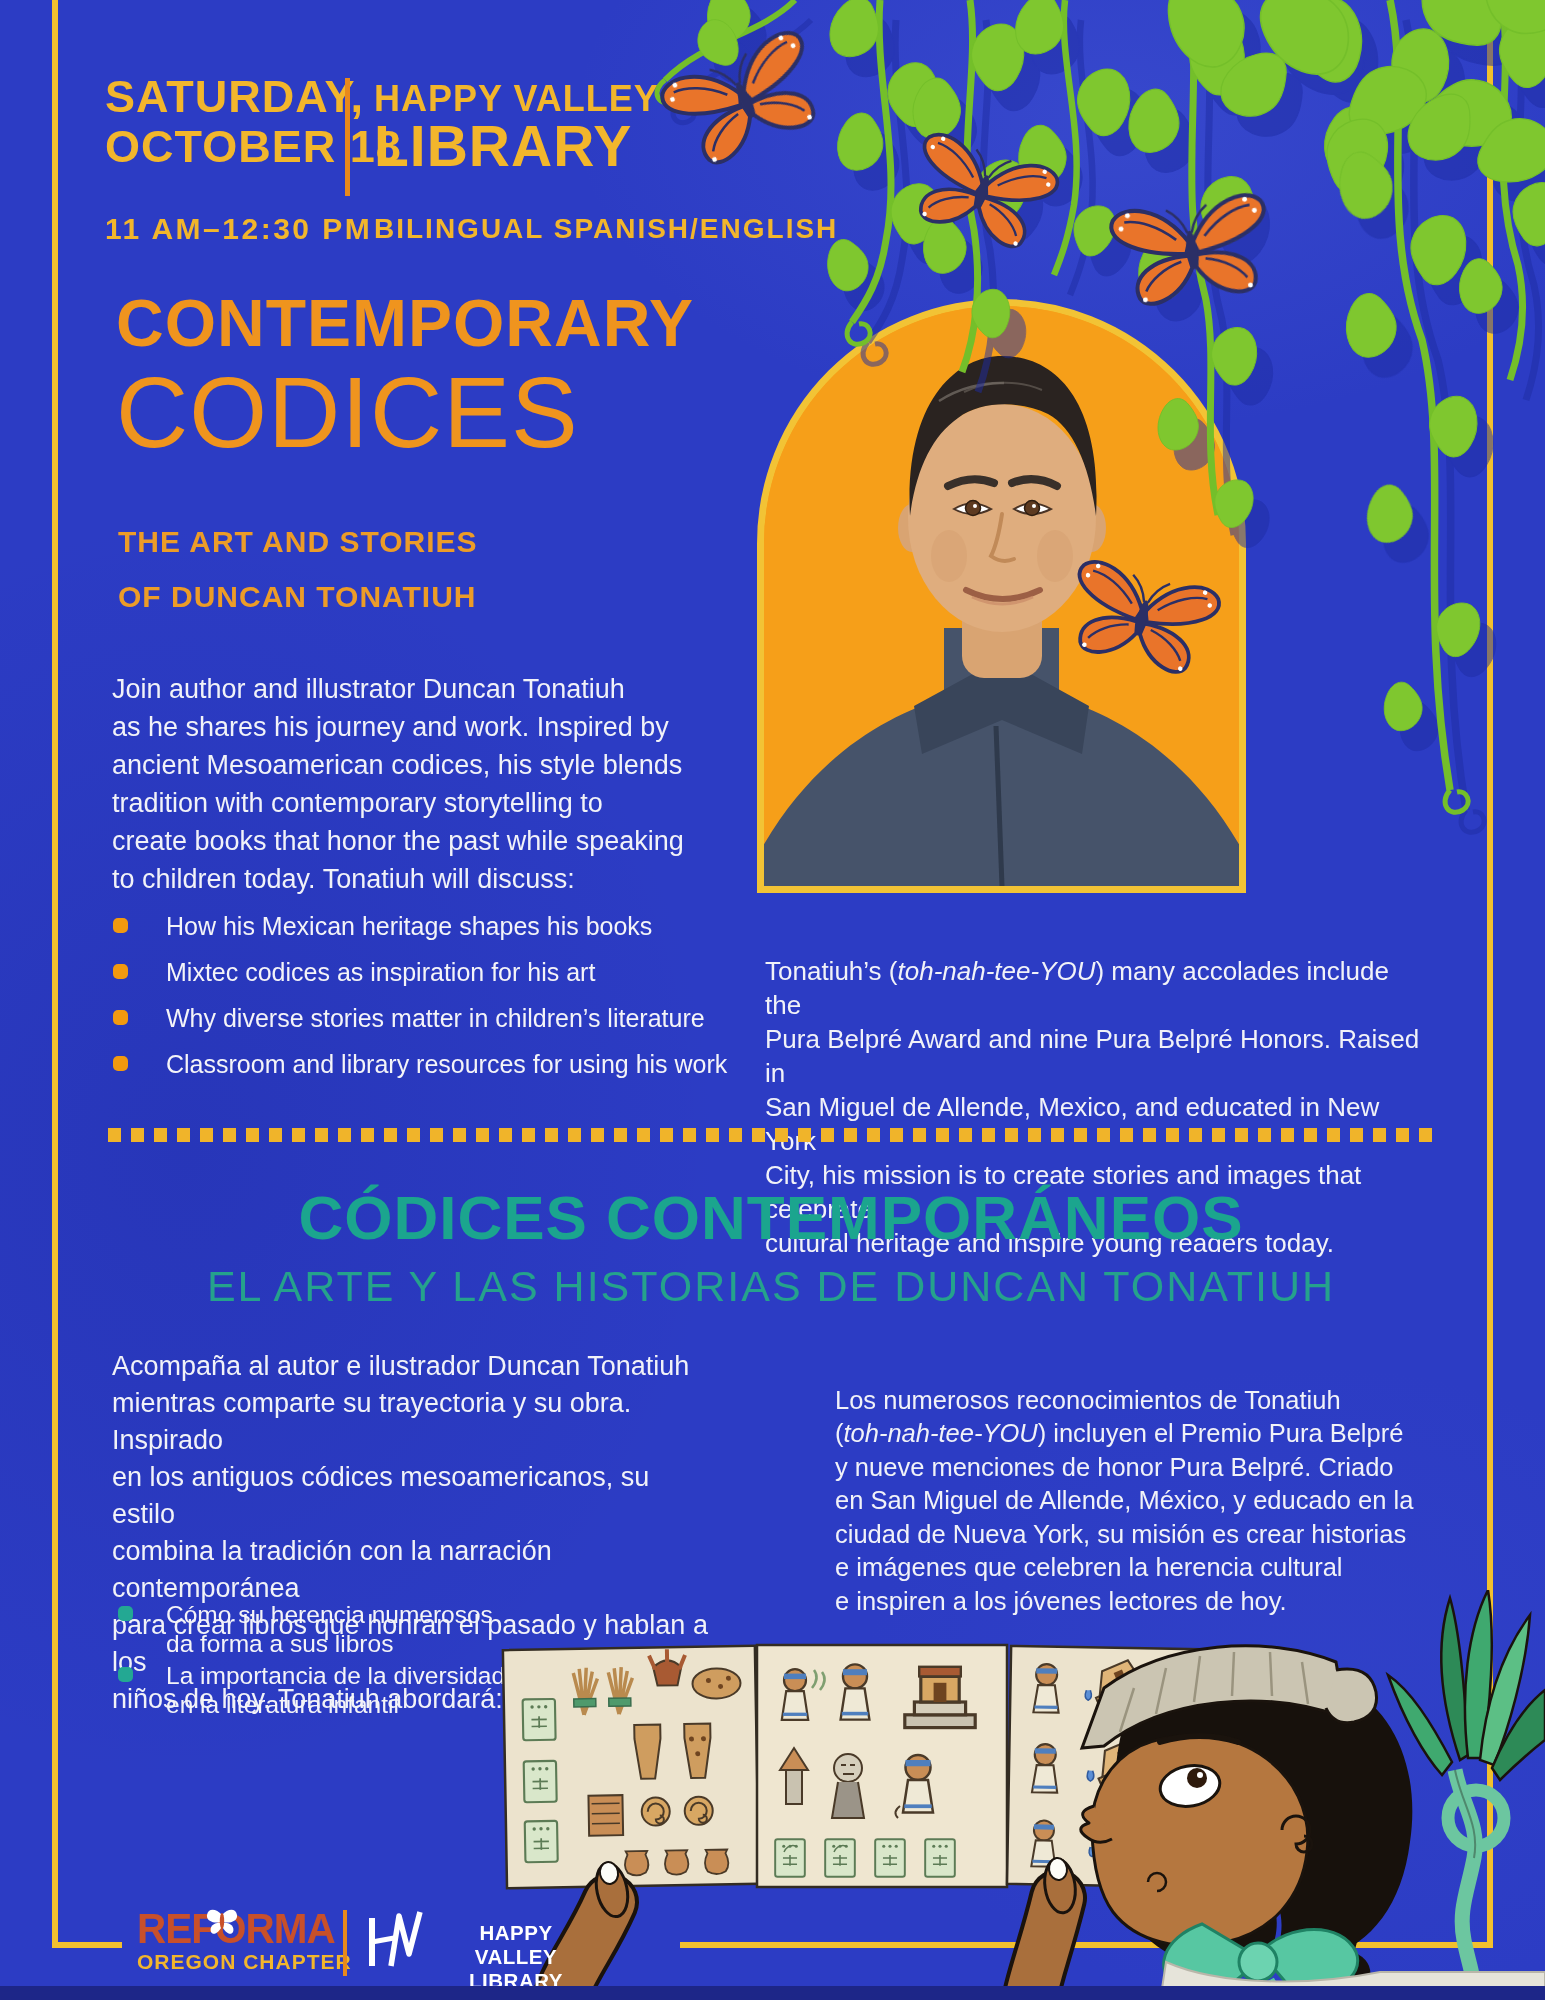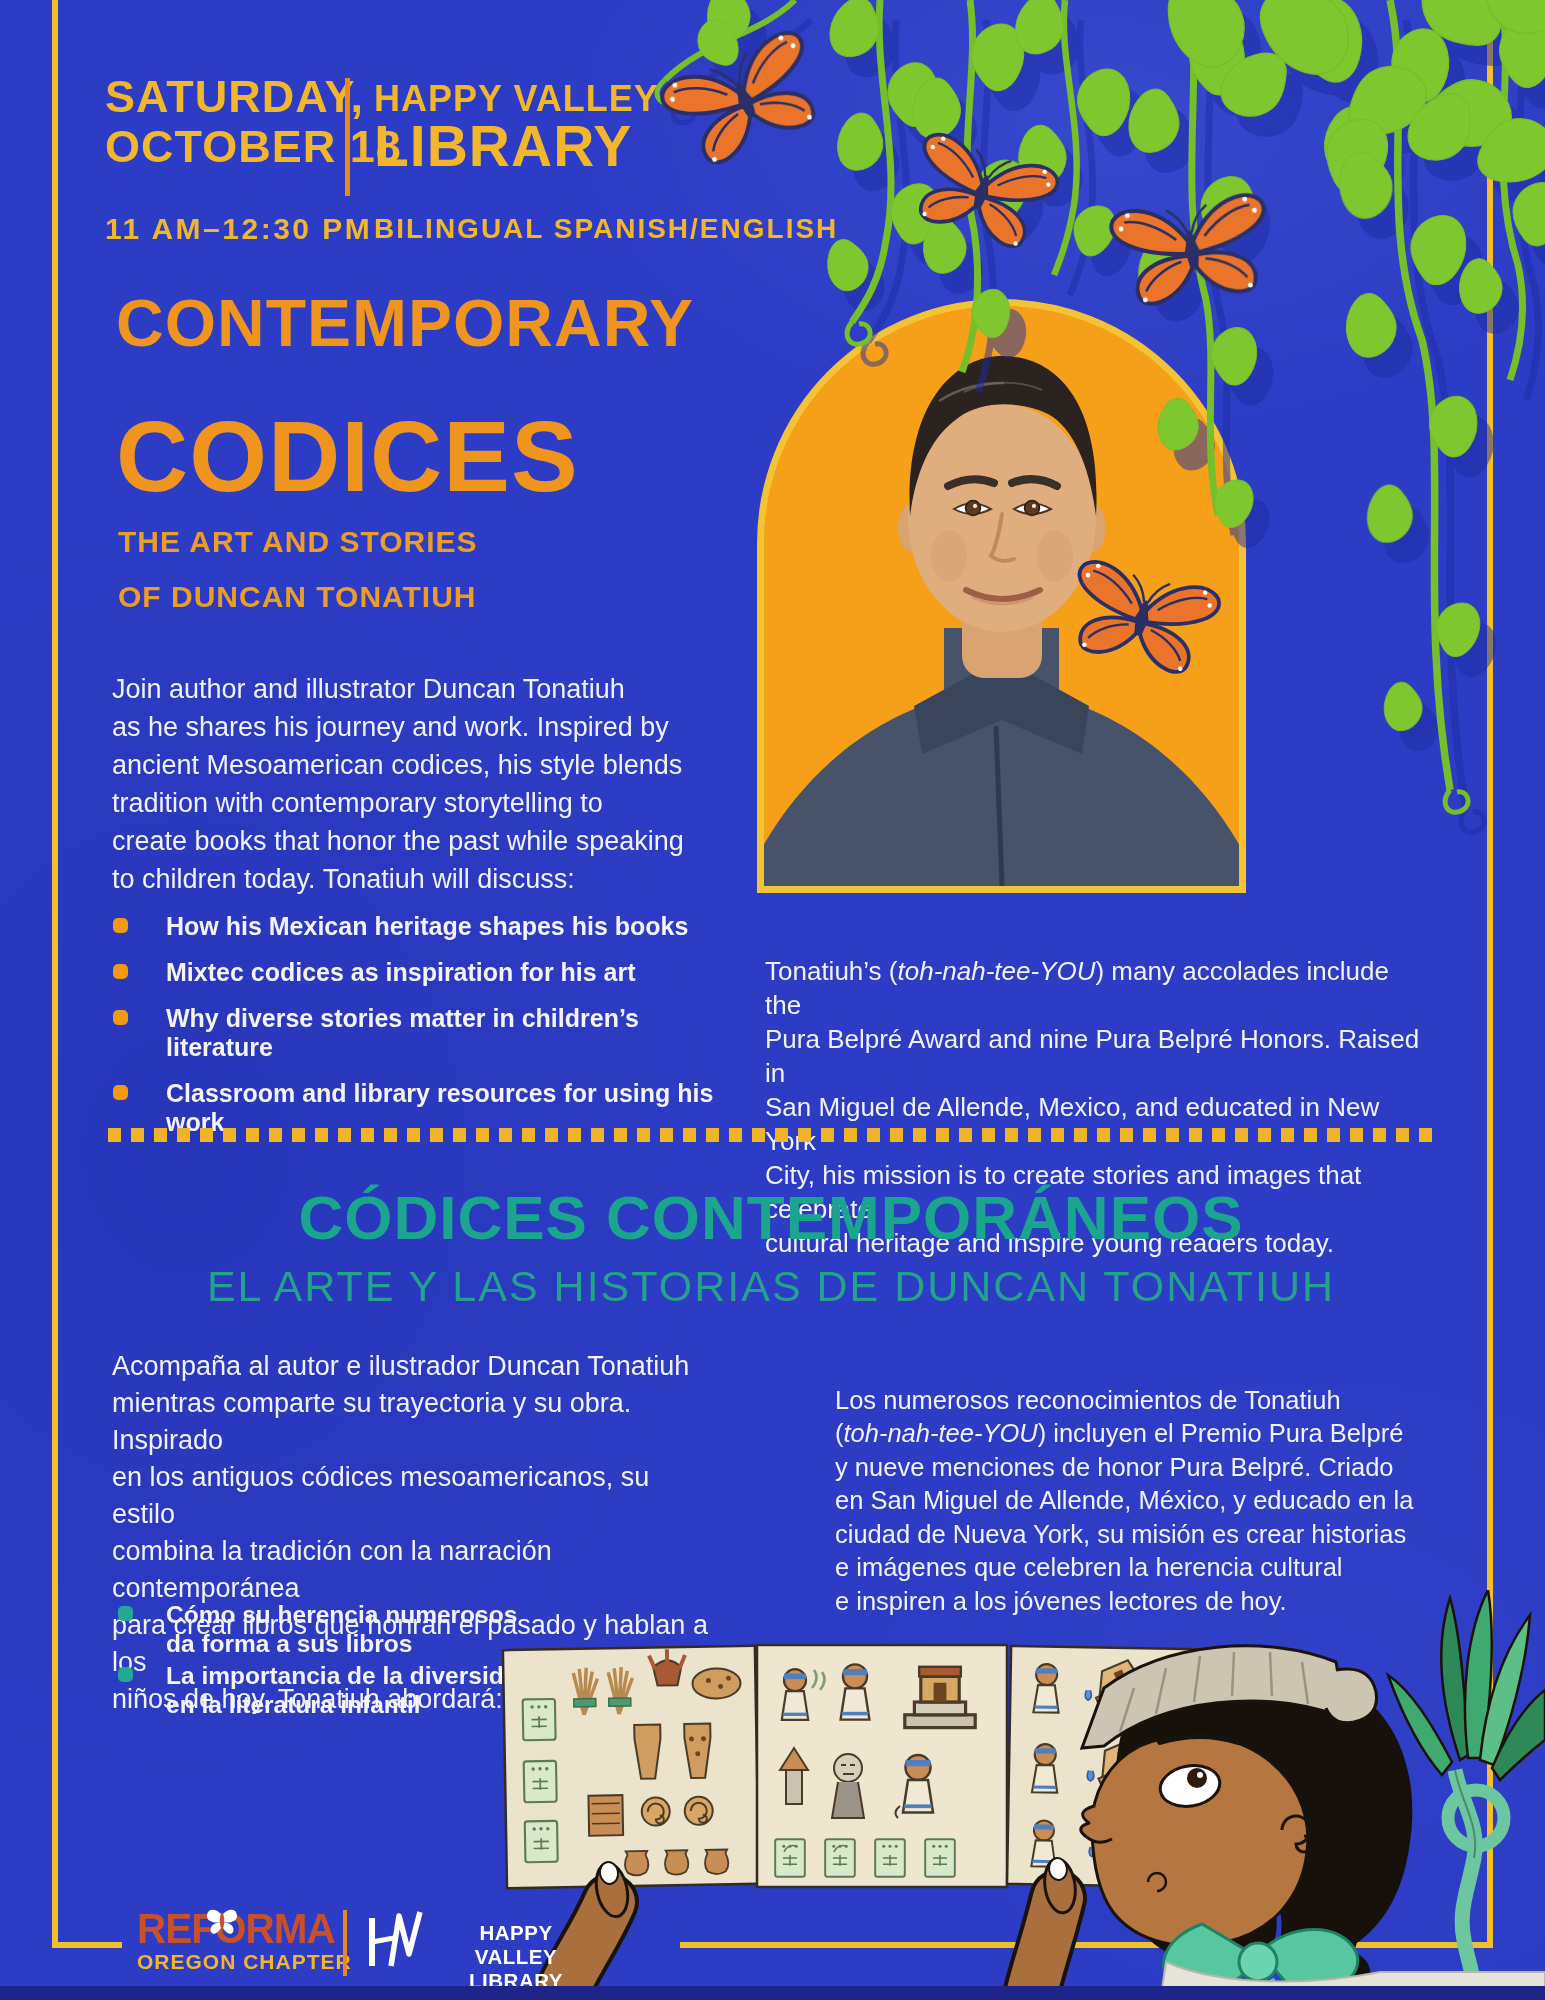--- a/index.html
+++ b/index.html
@@ -17,25 +17,25 @@
   .orange{color:#ef941e;}
   .frame{background:#f2c02e;z-index:1;}
   
   .date-line{font-size:45px;font-weight:700;letter-spacing:1px;line-height:50px;}
   .time-line{font-size:30px;font-weight:700;letter-spacing:2.5px;}
   .lib-line1{font-size:36px;font-weight:700;letter-spacing:1px;}
   .lib-line2{font-size:57px;font-weight:700;letter-spacing:1px;line-height:52px;}
   .tagline{font-size:28px;font-weight:700;letter-spacing:2px;}
   
   .title1{font-size:66px;font-weight:800;letter-spacing:1px;line-height:66px;}
-  .title2{font-size:100px;font-weight:700;letter-spacing:1px;line-height:96px;margin-top:44px;}
+  .title2{font-size:100px;font-weight:400;letter-spacing:1px;line-height:96px;}
   .subtitle{font-size:30px;font-weight:700;letter-spacing:1px;line-height:55px;color:#ec9c28;}
   .body-text{color:#f1f2f8;font-size:27px;line-height:38px;white-space:pre-line;}
   .bio-text{color:#f1f2f8;font-size:26px;line-height:34px;white-space:pre-line;}
-  .bullet-row{display:flex;align-items:flex-start;margin-bottom:17px;font-weight:bold;}
+  .bullet-row{display:flex;align-items:flex-start;margin-bottom:17px;}
   .bullet-sq{width:15px;height:15px;border-radius:5px;margin-top:6px;flex:0 0 15px;}
   .bullet-orange{background:#f2990f;}
   .bullet-teal{background:#23a893;}
   .bullet-label{color:#f4f4f8;font-size:25px;line-height:29px;margin-left:38px;white-space:pre-line;}
   .dots{background:repeating-linear-gradient(90deg,#f0b42a 0 13px,transparent 13px 23px);}
   .es-title{font-size:62px;font-weight:800;letter-spacing:1px;color:#1ba58e;text-align:center;}
   .es-subtitle{font-size:43px;font-weight:400;letter-spacing:2px;color:#25a28c;text-align:center;}
   .es-body{color:#f1f2f8;font-size:27px;line-height:37px;white-space:pre-line;}
   .es-bio{color:#f1f2f8;font-size:25.5px;line-height:33.5px;white-space:pre-line;}
   .ital{font-style:italic;}

